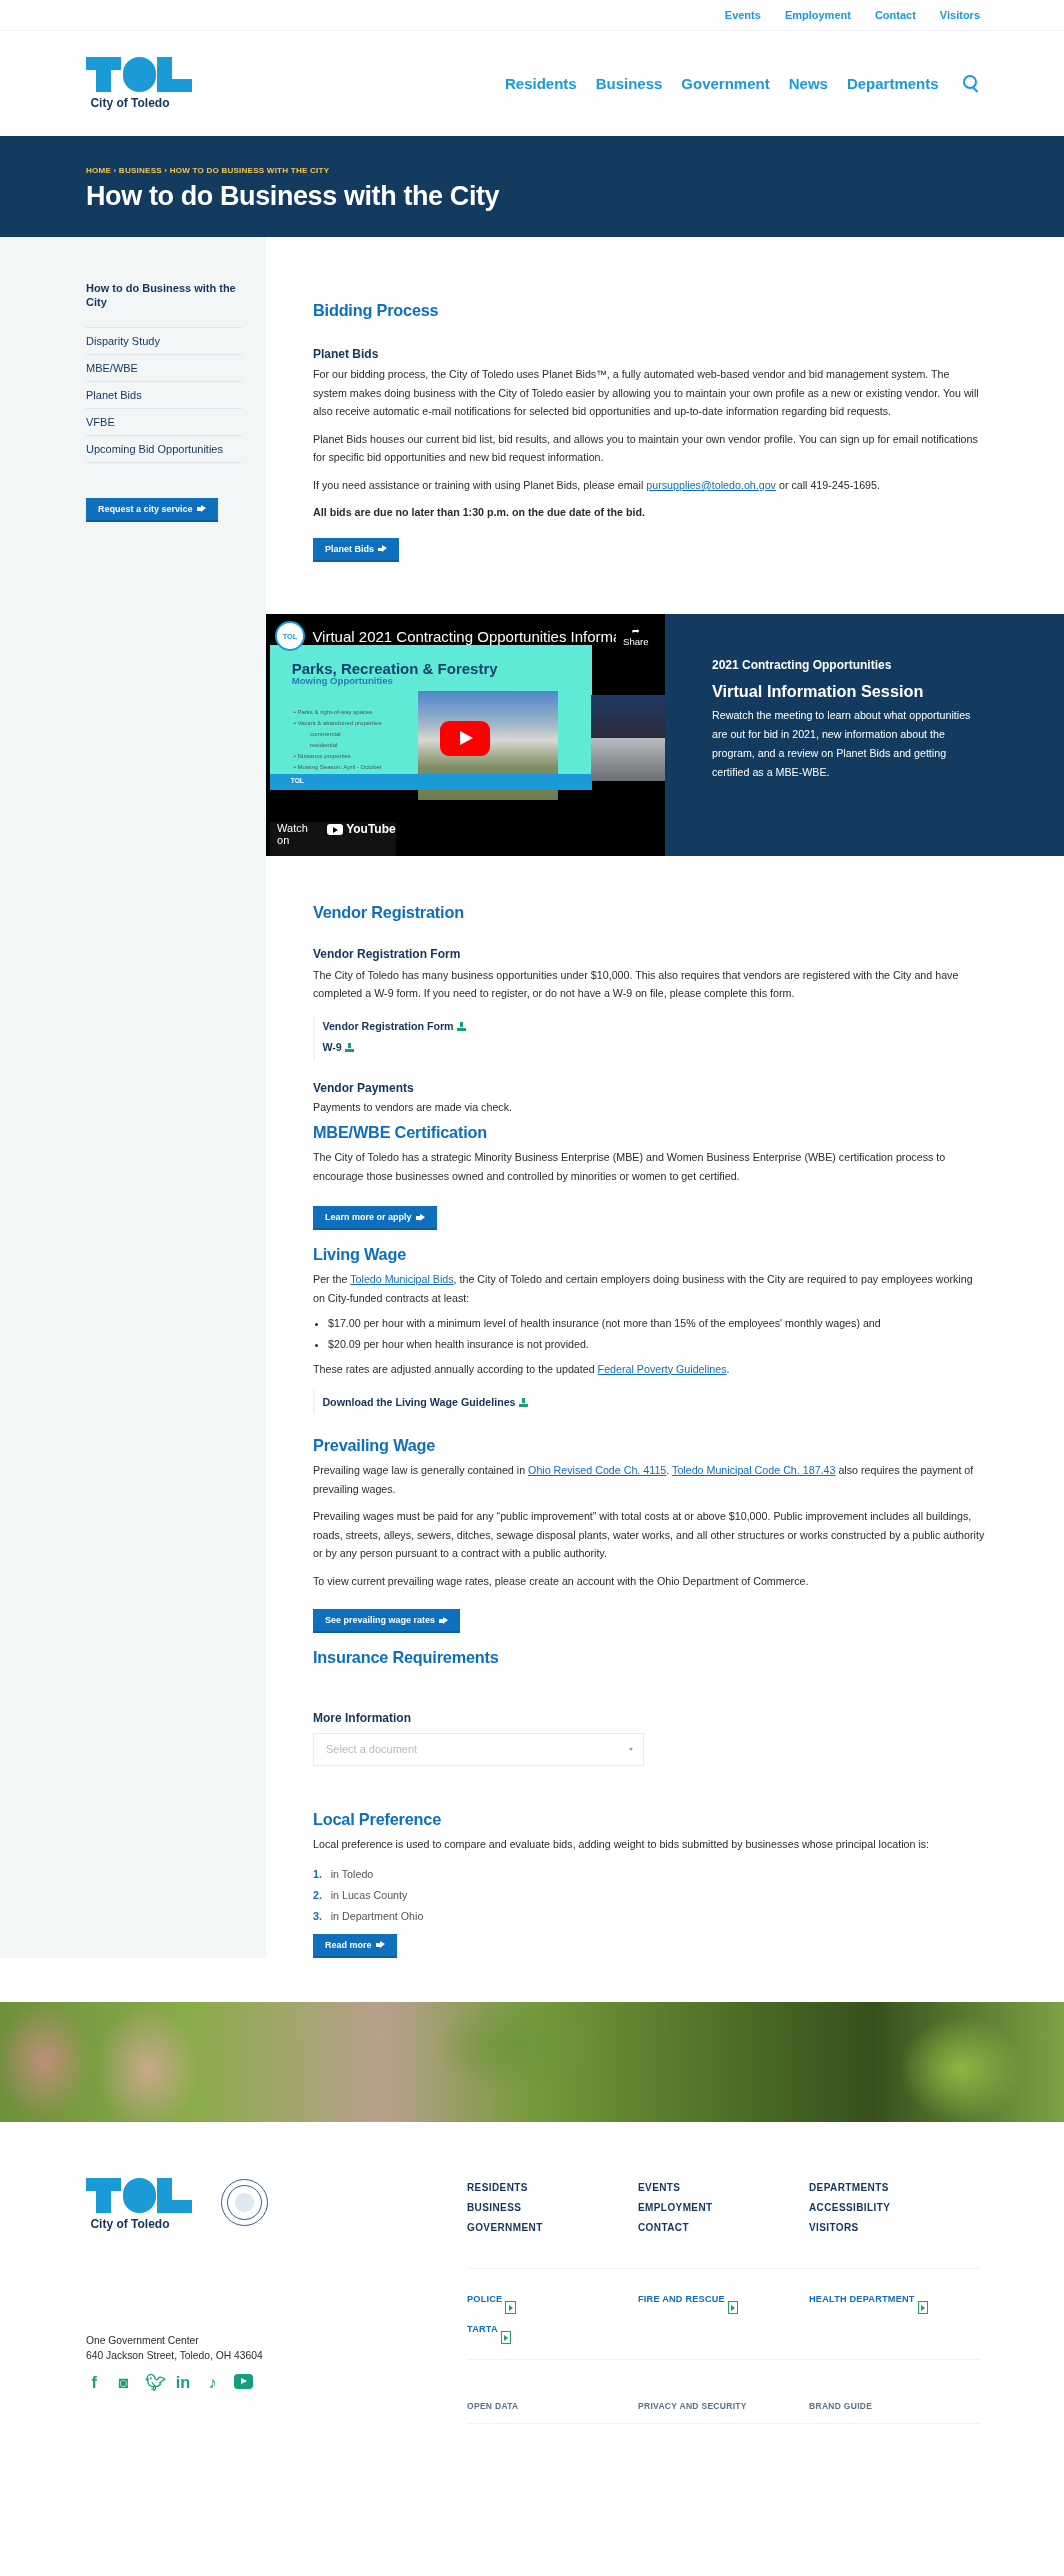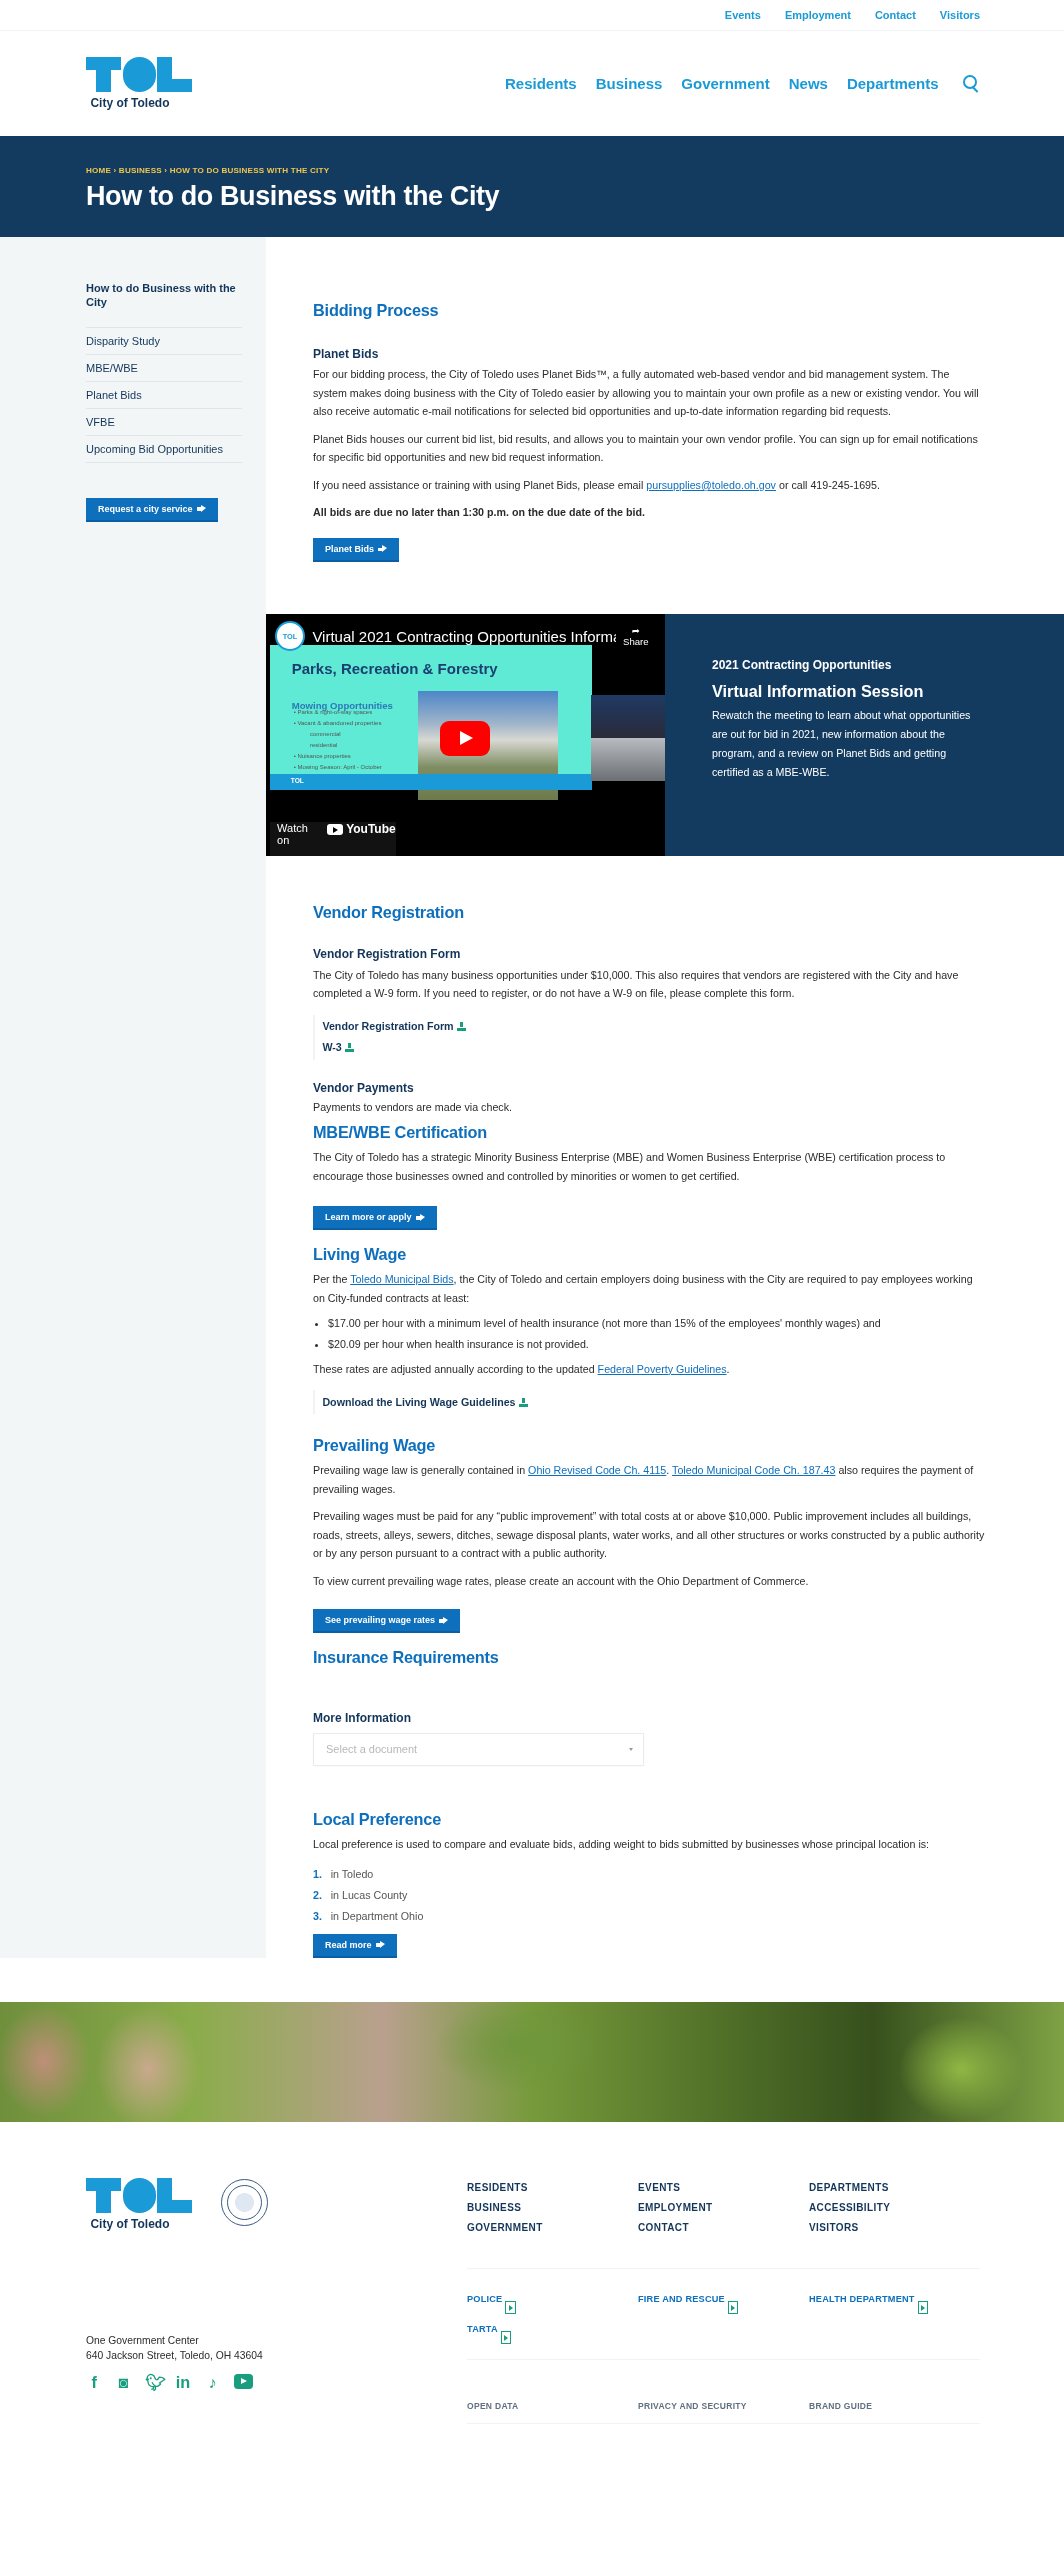--- a/index.html
+++ b/index.html
@@ -48,21 +48,21 @@
 .mt{margin-top:9px}
 
 .video-band{display:flex;height:242px;margin-top:52px}
 .video{width:399px;background:#000;position:relative;overflow:hidden}
 .vid-top{height:44px;display:flex;align-items:center;padding:0 9px;gap:7.4px;color:#fff}
 .vid-avatar{width:30px;height:30px;border-radius:50%;background:#fff;border:2.2px solid #1a9ad6;display:flex;align-items:center;justify-content:center;font-size:7.4px;font-weight:700;color:#1a9ad6}
 .vid-title{font-size:15px;flex:1;white-space:nowrap;overflow:hidden}
 .vid-share{display:flex;flex-direction:column;align-items:center;font-size:9.6px;margin-right:7.4px}
 .slide{position:absolute;left:3.7px;top:31px;width:322px;height:145px;background:#5eead4}
 .slide-h{position:absolute;left:22px;top:15px;font-size:15px;font-weight:700;color:#1b4070}
-.slide-sub{position:absolute;left:22px;top:55px;font-size:9.6px;font-weight:700;color:#2c7ab8}
+.slide-sub{position:absolute;left:22px;top:30px;font-size:9.6px;font-weight:700;color:#2c7ab8}
 .slide-list{position:absolute;left:24px;top:62px;font-size:6px;color:#555;line-height:11px;list-style:none}
 .slide-img{position:absolute;left:148px;top:46px;width:140px;height:109px;background:linear-gradient(#4d86c8 0%,#9fb5c9 30%,#d8d8d2 45%,#7e8d63 70%,#6d7a4b 100%)}
 .slide-foot{position:absolute;left:0;bottom:0;width:100%;height:16.3px;background:#1a9ad6;color:#fff;font-size:6.7px;font-weight:700;padding:3px 21px}
 .play{position:absolute;left:174px;top:107px;width:50px;height:35px;background:#f00;border-radius:9px}
 .play:after{content:"";position:absolute;left:20px;top:10.3px;border-left:13.3px solid #fff;border-top:7.4px solid transparent;border-bottom:7.4px solid transparent}
 .cam1{position:absolute;right:0;top:81px;width:74px;height:43px;background:linear-gradient(#1f3a64,#2a2a3a)}
 .cam2{position:absolute;right:0;top:124px;width:74px;height:43px;background:linear-gradient(#b8bcc0,#6b6e72)}
 .watch{position:absolute;left:3.7px;bottom:0;width:126px;height:34px;background:rgba(20,20,20,.9);color:#fff;font-size:11px;display:flex;align-items:flex-start;padding-left:7.4px;gap:6px}
 .yt-logo{display:flex;align-items:center;gap:3px;font-weight:700;font-size:12px}
 .yt-box{width:16.3px;height:11px;background:#fff;border-radius:3px;position:relative}
@@ -220,21 +220,21 @@
     <section class="section" style="padding-top:47px">
       <h2>Vendor Registration</h2>
       <h3 style="margin-top:25px">Vendor Registration Form</h3>
       <p style="margin-top:4.4px">The City of Toledo has many business opportunities under $10,000. This also requires that vendors are registered with the City and have completed a W-9 form. If you need to register, or do not have a W-9 on file, please complete this form.</p>
       <div class="downloads">
         <a href="#" class="dl">
             <span>Vendor Registration Form</span>
             <span class="dl-icon"></span>
           </a>
         <a href="#" class="dl">
-            <span>W-3</span>
+            <span>W-9</span>
             <span class="dl-icon"></span>
           </a>
       </div>
       <h3 style="margin-top:21px">Vendor Payments</h3>
       <p style="margin-top:3px">Payments to vendors are made via check.</p>
     </section>
 
     <section class="section" style="padding-top:7.4px">
       <h2>MBE/WBE Certification</h2>
       <p style="margin-top:6px">The City of Toledo has a strategic Minority Business Enterprise (MBE) and Women Business Enterprise (WBE) certification process to encourage those businesses owned and controlled by minorities or women to get certified.</p>

